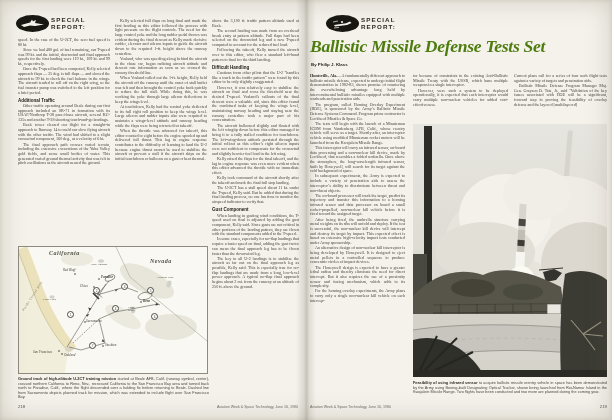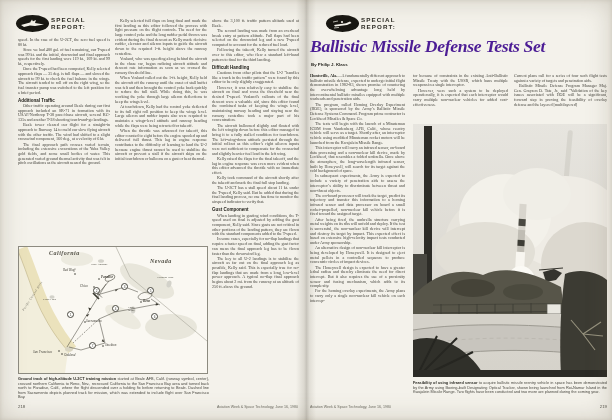--- a/index.html
+++ b/index.html
@@ -18,21 +18,21 @@
   
   .col { position:absolute; overflow:hidden; }
   .para { font-size:4.15px; line-height:4.68px; text-align:justify; text-indent:5px;
             margin:0 0 .5px 0; color:#45443d; word-spacing:-0.15px; }
   .para.noind { text-indent:0; }
   .para b { color:#2e2d27; }
   .sec-h { font-family:"Liberation Sans",sans-serif; font-size:4.5px; line-height:5px;
             margin:2.6px 0 1.2px; color:#23221c; }
   
   .headline { position:absolute; left:310px; top:37px; width:296px; font-style:italic; font-weight:bold;
-            font-size:17.6px; line-height:19px; letter-spacing:-0.3px; color:#4c1d95; white-space:nowrap; }
+            font-size:17.6px; line-height:19px; letter-spacing:-0.3px; color:#4d7c0f; white-space:nowrap; }
   .byline { position:absolute; left:311px; top:62px; font-family:"Liberation Sans",sans-serif;
             font-weight:bold; font-size:4.4px; color:#2b2a24; }
   
   .map { position:absolute; left:18px; top:246px; width:190px; height:128px;
             background:#faf8f2; border:0.8px solid #8d8b80; }
   .map-label { position:absolute; font-style:italic; font-size:3.3px; line-height:3.4px;
             color:#403f37; white-space:nowrap; }
   .map-label.tiny { font-size:2.9px; color:#55544a; }
   .map-state { position:absolute; font-style:italic; font-weight:bold; font-size:6px;
             letter-spacing:.5px; color:#514f45; white-space:nowrap; }

